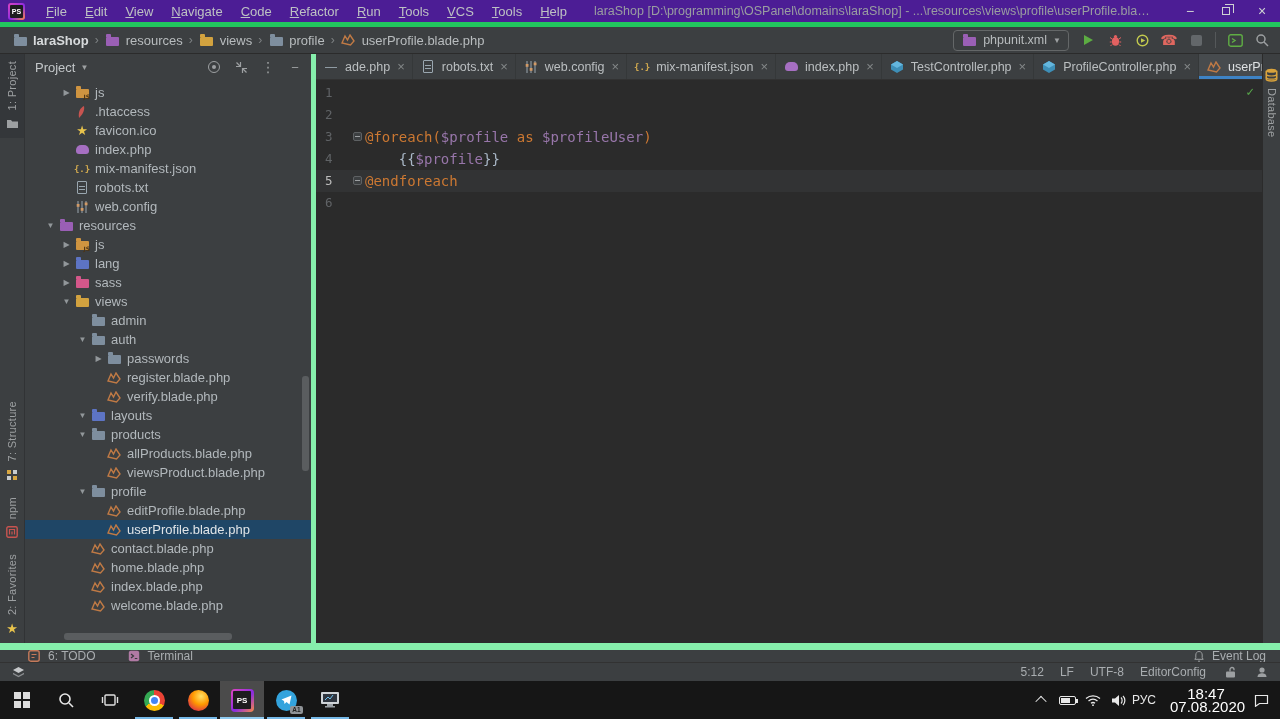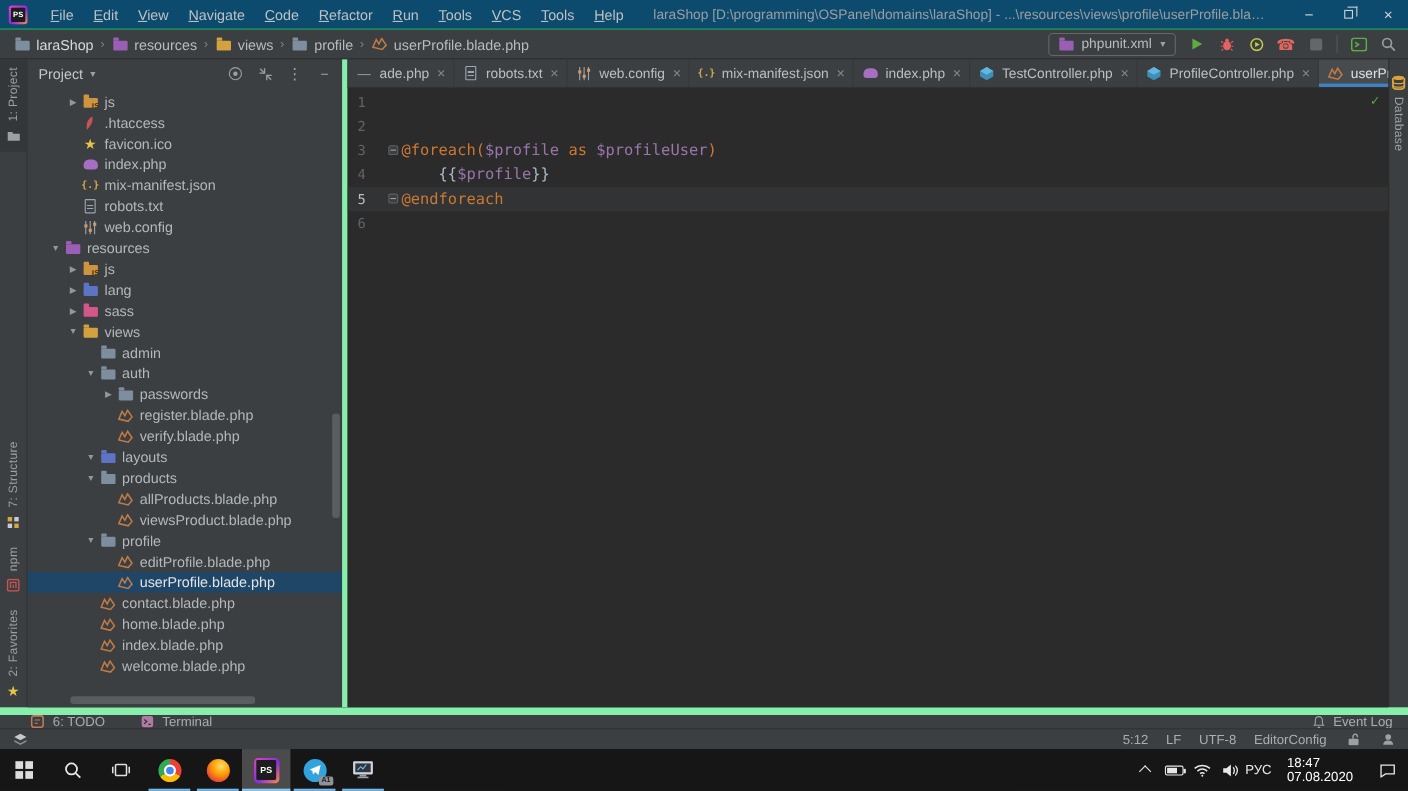--- a/index.html
+++ b/index.html
@@ -1,21 +1,21 @@
 <!DOCTYPE html>
 <html><head>
 <meta charset="utf-8">
 <style>
   *{margin:0;padding:0;box-sizing:border-box;cursor:default;user-select:none}
   html,body{width:1280px;height:719px;overflow:hidden;background:#2b2b2b;
     font-family:"Liberation Sans",sans-serif;color:#bdc1c3}
   .app{width:1280px;height:719px;display:flex;flex-direction:column}
 
   
-  .titlebar{height:27px;background:#0c4a6e;border-bottom:1px solid #22c55e;
+  .titlebar{height:27px;background:#4c1d95;border-bottom:5px solid #22c55e;
     display:flex;align-items:center;padding-left:8px;flex:none}
   .ps-sm{width:17px;height:17px;border-radius:3px;padding:2px;flex:none;
     background:linear-gradient(135deg,#e045c0,#8a2be2 55%,#ff8c40);display:inline-flex}
   .ps-sm b{flex:1;background:#1d1d1f;color:#fff;font-size:7px;font-weight:bold;
     display:flex;align-items:center;justify-content:center;border-radius:1px}
   .menus{display:flex;margin-left:12px;flex:none}
   .menu-item{display:inline-block;padding:4px 9px;font-size:13px;color:#bdc1c3}
   .menu-item::first-letter{text-decoration:underline}
   .win-title{flex:1;min-width:0;margin:0 18px;font-size:12.5px;color:#9a9ea1;
     white-space:nowrap;overflow:hidden;text-overflow:ellipsis}
@@ -24,21 +24,21 @@
     color:#cfd2d4;font-size:14px}
   .restore-glyph{width:8px;height:8px;border:1.2px solid #cfd2d4;position:relative;display:inline-block}
   .restore-glyph::before{content:"";position:absolute;top:-4px;left:2px;width:8px;height:8px;
     border:1.2px solid #cfd2d4;border-left:none;border-bottom:none}
 
   
   .toolbar2{height:27px;background:#3c3f41;border-bottom:1px solid #2b2b2b;
     display:flex;align-items:center;padding:0 10px;flex:none}
   .crumbs{display:flex;align-items:center;gap:3px;font-size:13px;color:#b8bcbe;min-width:0}
   .crumb{display:flex;align-items:center;gap:5px;padding:1px 2px;white-space:nowrap}
-  .crumb.root .crumb-label{font-weight:normal;color:#d7dadc}
+  .crumb.root .crumb-label{font-weight:bold;color:#d7dadc}
   .crumb-sep{color:#7d8183;font-size:12px;padding:0 1px}
   .run-area{margin-left:auto;display:flex;align-items:center;gap:11px;flex:none}
   .run-combo{display:flex;align-items:center;gap:6px;border:1px solid #646768;border-radius:4px;
     height:21px;padding:0 7px;font-size:12.5px;color:#b8bcbe}
   .caret{font-size:8px;color:#9da0a2}
   .rbtn{display:flex;align-items:center;justify-content:center;width:16px;height:16px}
   .vsep{width:1px;height:16px;background:#55585a}
 
   
   .main{flex:1;display:flex;min-height:0}
@@ -137,21 +137,21 @@
   .tg-badge{position:absolute;right:-6px;bottom:-3px;background:#8f9397;color:#222;
     font-size:6.5px;font-weight:bold;border-radius:2px;padding:0 2px;line-height:8px}
   .tray{margin-left:auto;display:flex;align-items:center}
   .tray-ic{width:26px;display:flex;align-items:center;justify-content:center;height:100%}
   .chev{width:8px;height:8px;border-left:1.5px solid #e8e8e8;border-top:1.5px solid #e8e8e8;
     transform:rotate(45deg) translate(1px,1px)}
   .batt{width:17px;height:9px;border:1px solid #e8e8e8;border-radius:2px;position:relative;padding:1px}
   .batt i{display:block;height:100%;width:70%;background:#e8e8e8}
   .batt::after{content:"";position:absolute;right:-3px;top:2px;width:2px;height:4px;background:#e8e8e8}
   .tb-lang{width:38px;text-align:left;font-size:12px}
-  .tb-clock{width:72px;font-size:12px;line-height:13px;color:#fff}
+  .tb-clock{width:72px;text-align:center;font-size:15px;line-height:13px;color:#fff}
 </style>
 </head>
 <body>
 
 <div class="app">
 
   <div class="titlebar">
     <span class="ps-sm">
         <b>PS</b>
       </span>

